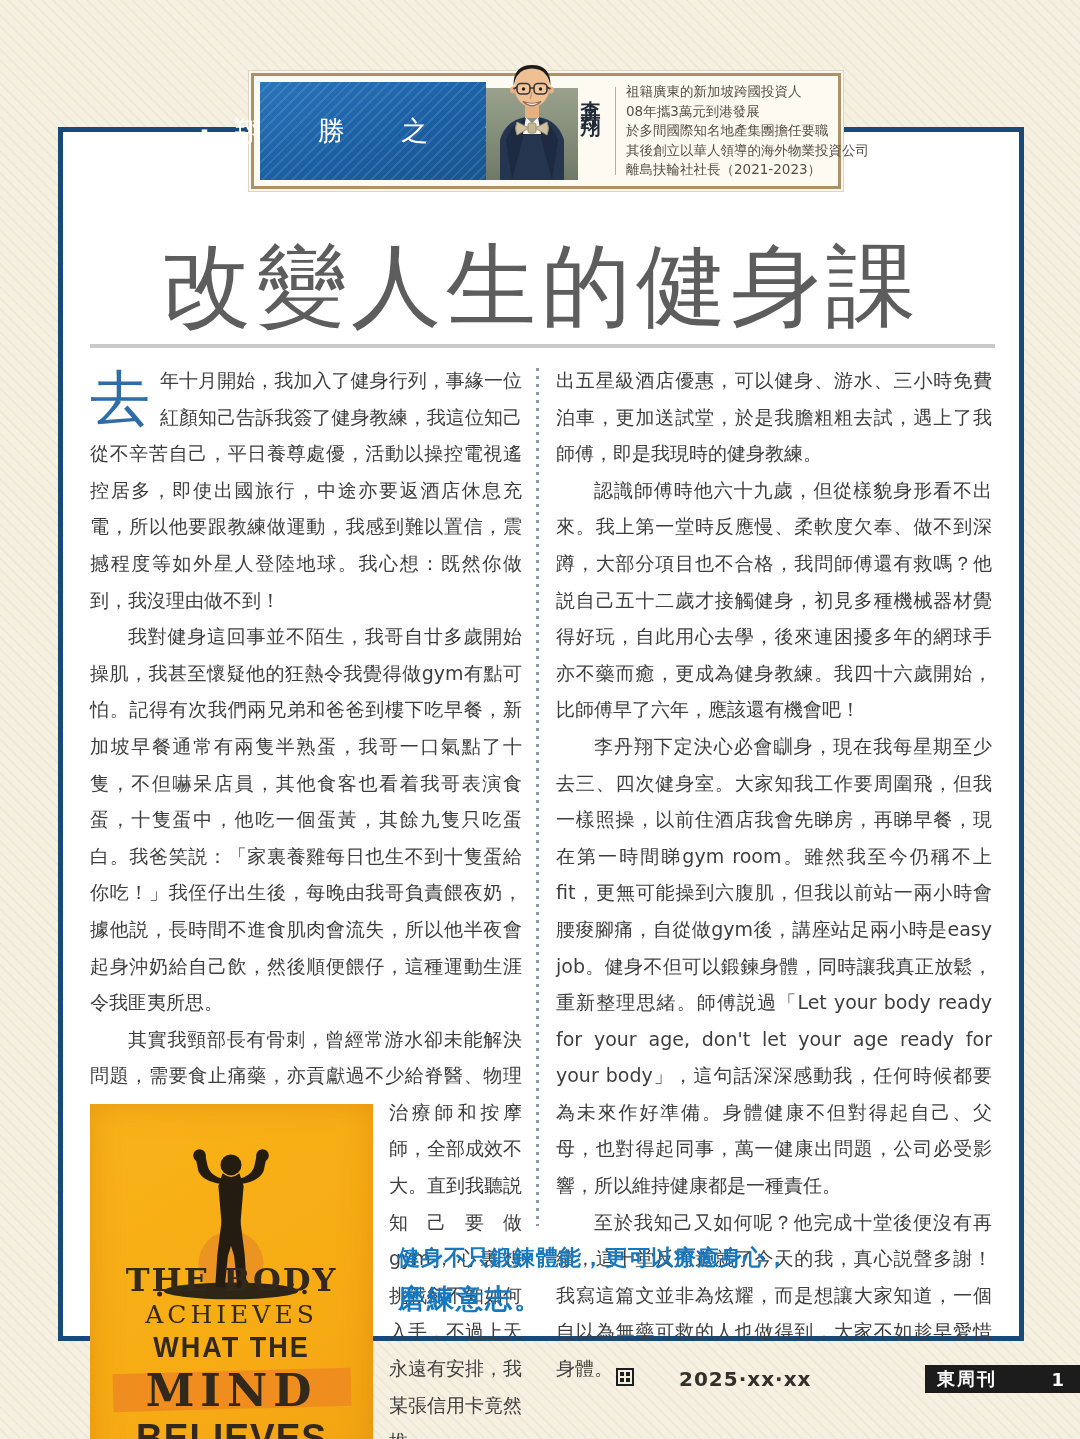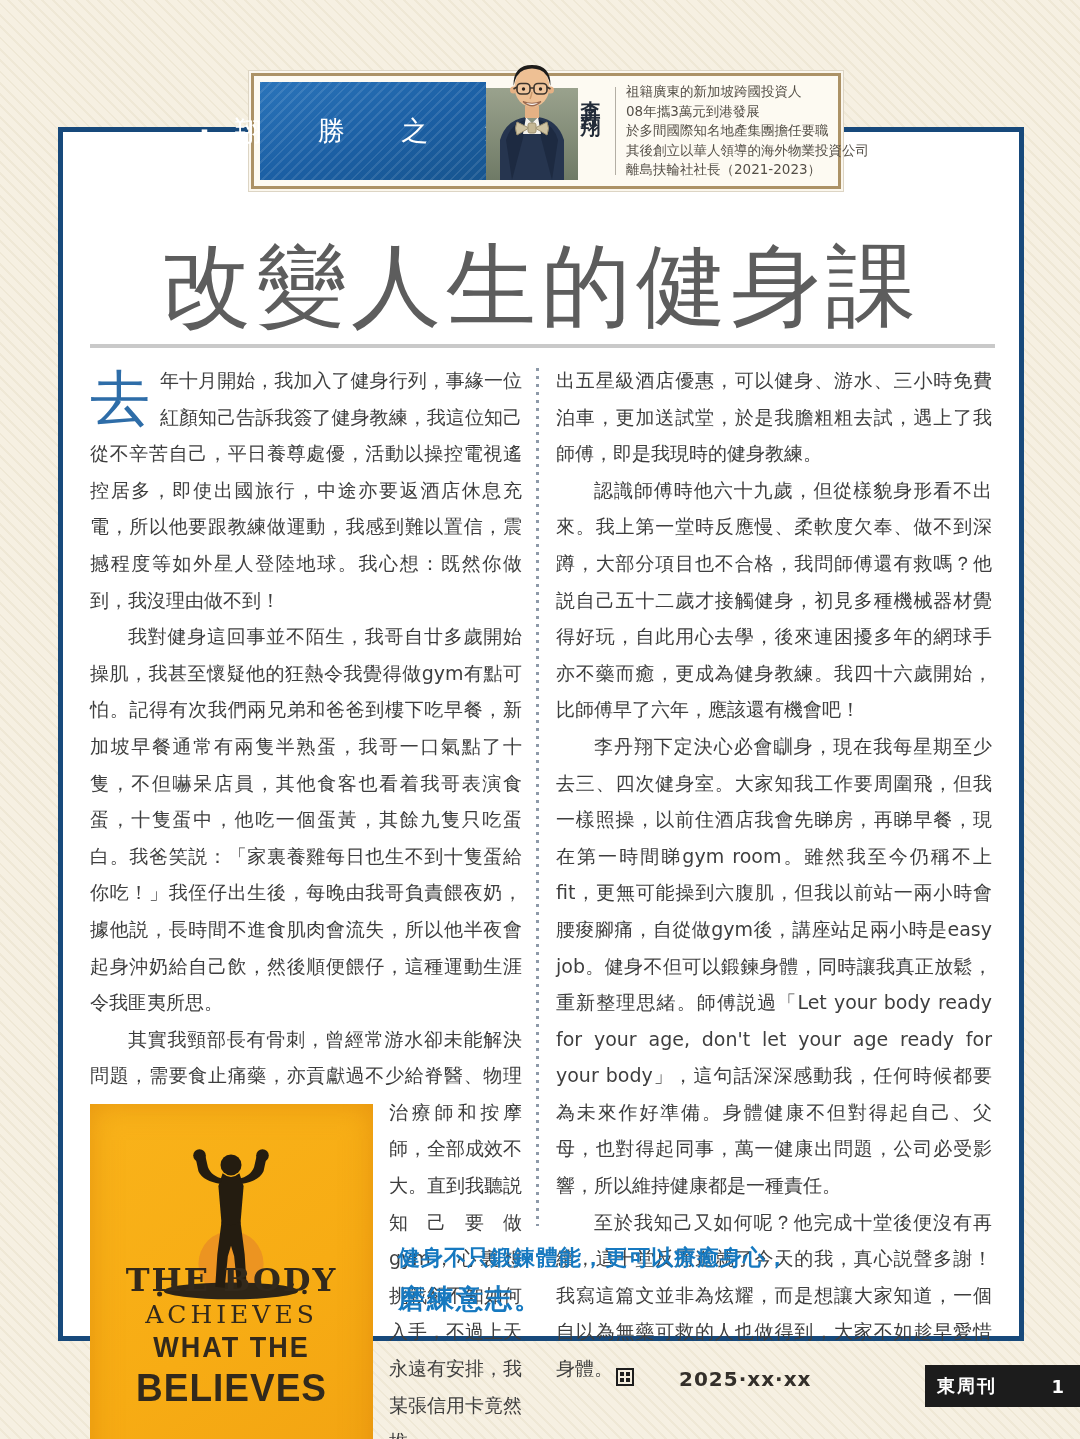--- a/index.html
+++ b/index.html
@@ -130,21 +130,21 @@
     gap:2px;padding:2px;border:2px solid #1d1d1d;vertical-align:-1px;margin-left:3px;
   }
   .endmark i{display:block;background:#1d1d1d;}
 
   
   .footer-date{
     position:absolute;left:679px;top:1367px;width:210px;text-align:left;
     font-size:20px;font-weight:bold;color:#332f2a;letter-spacing:1px;
   }
   .logo-bar{
-    position:absolute;left:925px;top:1365px;width:155px;height:42px;
+    position:absolute;left:925px;top:1365px;width:155px;height:28px;
     background:#1c1c1c;display:flex;align-items:center;
     padding:0 16px 0 12px;box-sizing:border-box;justify-content:space-between;gap:32px;
   }
   .logo-bar .logo{color:#fff;font-weight:bold;font-size:18px;letter-spacing:2px;}
   .logo-bar .pn{color:#fff;font-weight:bold;font-size:18px;}
 </style>
 </head>
 <body>
 
 <div class="page">
@@ -236,20 +236,24 @@
             <circle cx="70" cy="9" r="6"></circle>
             <circle cx="130" cy="9" r="6"></circle>
             <path d="M88,38 L112,38 L109,74 Q100,80 91,74 Z"></path>
             <path d="M91,72 L87,103 L85,134 L94,135 L97,105 L100,95 L103,105 L106,135 L115,134 L113,103 L109,72 Q100,79 91,72 Z"></path>
           </g>
         </svg>
         <span class="poster-text">
           <span class="pt1">THE BODY</span>
           <span class="pt2">ACHIEVES</span>
           <span class="pt3">WHAT THE</span>
+          <span class="pt4-wrap">
+              <span class="brush"></span>
+              <span class="pt4">MIND</span>
+            </span>
           <span class="pt5">BELIEVES</span>
         </span>
       </span><span>和按摩師，全部成效不大。直到我聽説知己要做gym，心裏想挑戰卻不知如何入手，不過上天永遠有安排，我某張信用卡竟然推</span></p>
   </div>
 
   <div class="col col-right">
     <p>出五星級酒店優惠，可以健身、游水、三小時免費泊車，更加送試堂，於是我膽粗粗去試，遇上了我師傅，即是我現時的健身教練。</p>
     <p class="indent">認識師傅時他六十九歲，但從樣貌身形看不出來。我上第一堂時反應慢、柔軟度欠奉、做不到深蹲，大部分項目也不合格，我問師傅還有救嗎？他説自己五十二歲才接觸健身，初見多種機械器材覺得好玩，自此用心去學，後來連困擾多年的網球手亦不藥而癒，更成為健身教練。我四十六歲開始，比師傅早了六年，應該還有機會吧！</p>
     <p class="indent">李丹翔下定決心必會瞓身，現在我每星期至少去三、四次健身室。大家知我工作要周圍飛，但我一樣照操，以前住酒店我會先睇房，再睇早餐，現在第一時間睇gym room。雖然我至今仍稱不上fit，更無可能操到六腹肌，但我以前站一兩小時會腰痠腳痛，自從做gym後，講座站足兩小時是easy job。健身不但可以鍛鍊身體，同時讓我真正放鬆，重新整理思緒。師傅説過「Let your body ready for your age, don't let your age ready for your body」，這句話深深感動我，任何時候都要為未來作好準備。身體健康不但對得起自己、父母，也對得起同事，萬一健康出問題，公司必受影響，所以維持健康都是一種責任。</p>
     <p class="indent"><span>至於我知己又如何呢？他完成十堂後便沒有再續，這十堂反而造就了今天的我，真心説聲多謝！我寫這篇文並非為炫耀，而是想讓大家知道，一個自以為無藥可救的人也做得到，大家不如趁早愛惜身體。</span><span class="endmark">

